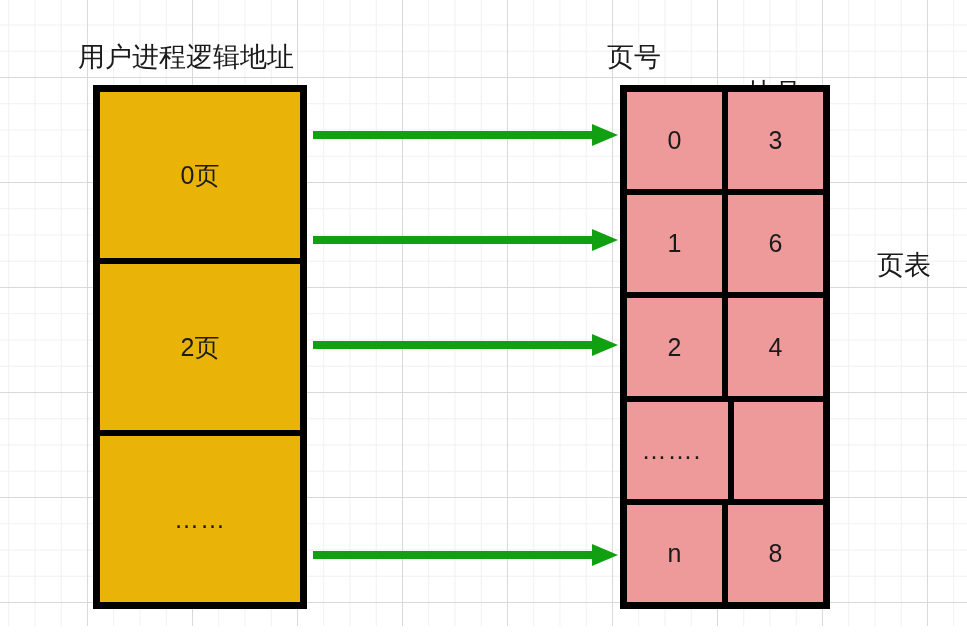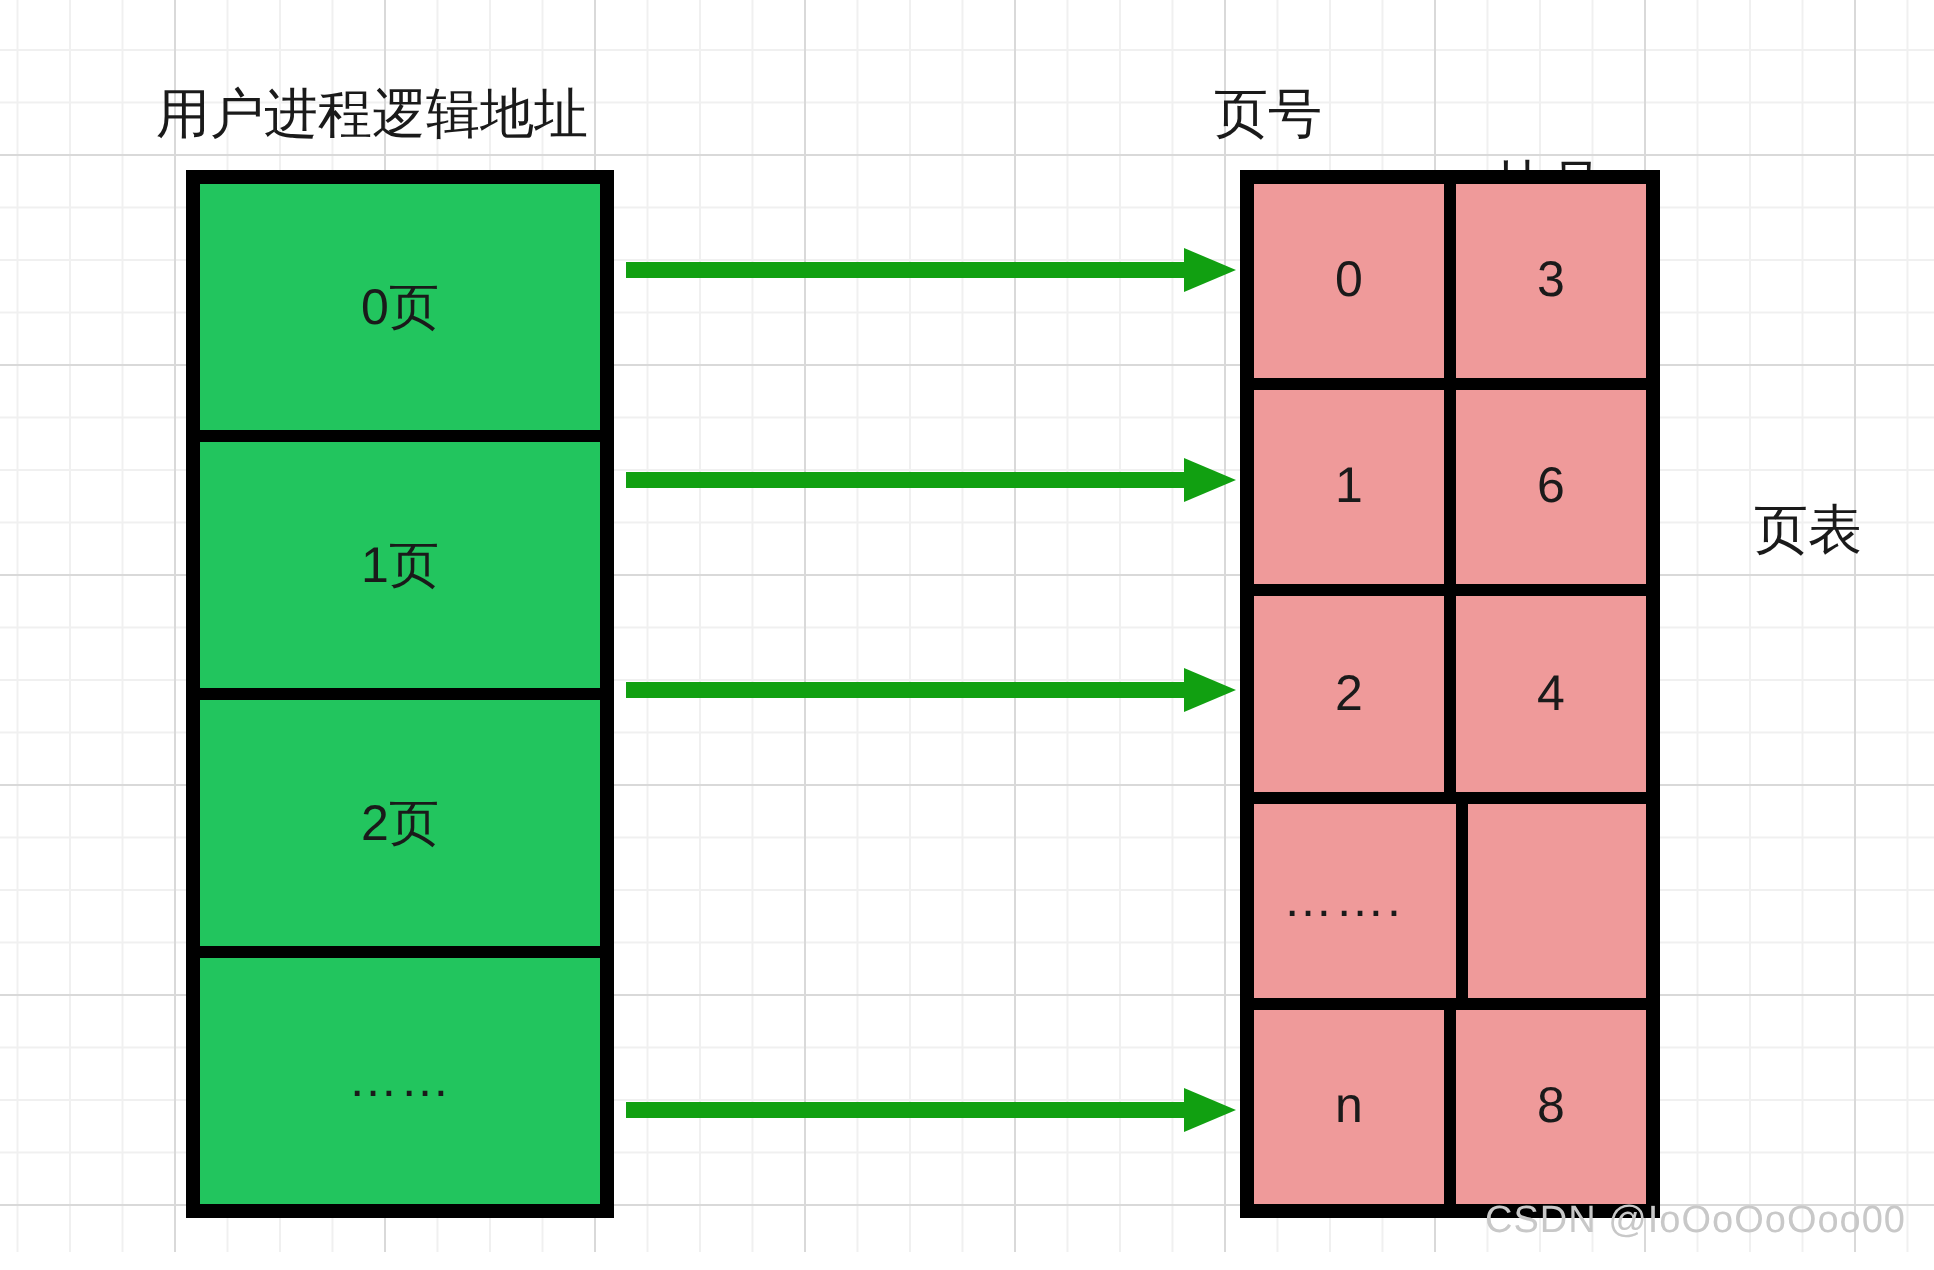--- a/index.html
+++ b/index.html
@@ -54,21 +54,21 @@
     box-sizing: border-box;
     background: #fdeec8;
     display: flex;
     flex-direction: column;
   }
   .proc-cell {
     flex: 1 1 0;
     display: flex;
     align-items: center;
     justify-content: center;
-    background: #22c55e;
+    background: #eab308;
     border-bottom: 6px solid #000000;
     box-sizing: border-box;
     font-size: 25px;
     color: #1a1a1a;
   }
   .proc-cell:last-child { border-bottom: none; }
   .proc-cell.dots { font-size: 25px; letter-spacing: 1px; }
 
   
   #page-table {
@@ -152,21 +152,20 @@
 
   <div class="title-text" id="left-title">用户进程逻辑地址</div>
 
   <div class="title-text" id="col-head-1">页号</div>
   <div class="title-text" id="col-head-2">快号</div>
 
   <div class="title-text" id="table-label">页表</div>
 
   <div id="process-column">
     <div class="proc-cell">0页</div>
-    <div class="proc-cell">1页</div>
     <div class="proc-cell">2页</div>
     <div class="proc-cell dots">……</div>
   </div>
 
   <div id="page-table">
     <div class="pt-row">
       <div class="pt-cell col-left">0</div>
       <div class="pt-cell">3</div>
     </div>
     <div class="pt-row">
@@ -197,15 +196,14 @@
   </div>
   <div class="arrow" id="arrow-2">
     <div class="shaft"></div>
     <div class="head"></div>
   </div>
   <div class="arrow" id="arrow-4">
     <div class="shaft"></div>
     <div class="head"></div>
   </div>
 
-  <div id="watermark">CSDN @IoOoOoOoo00</div>
 
 </div>
 
 </body></html>

